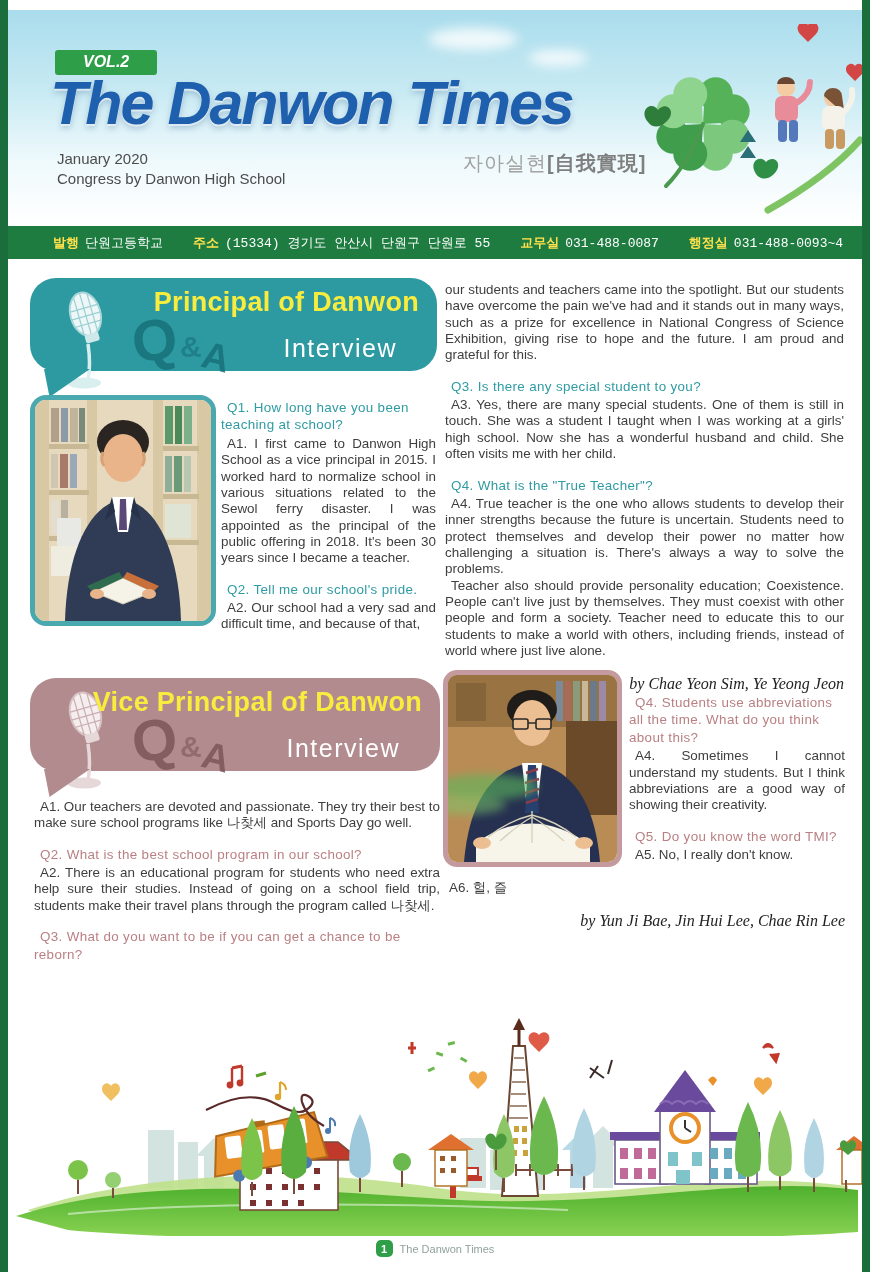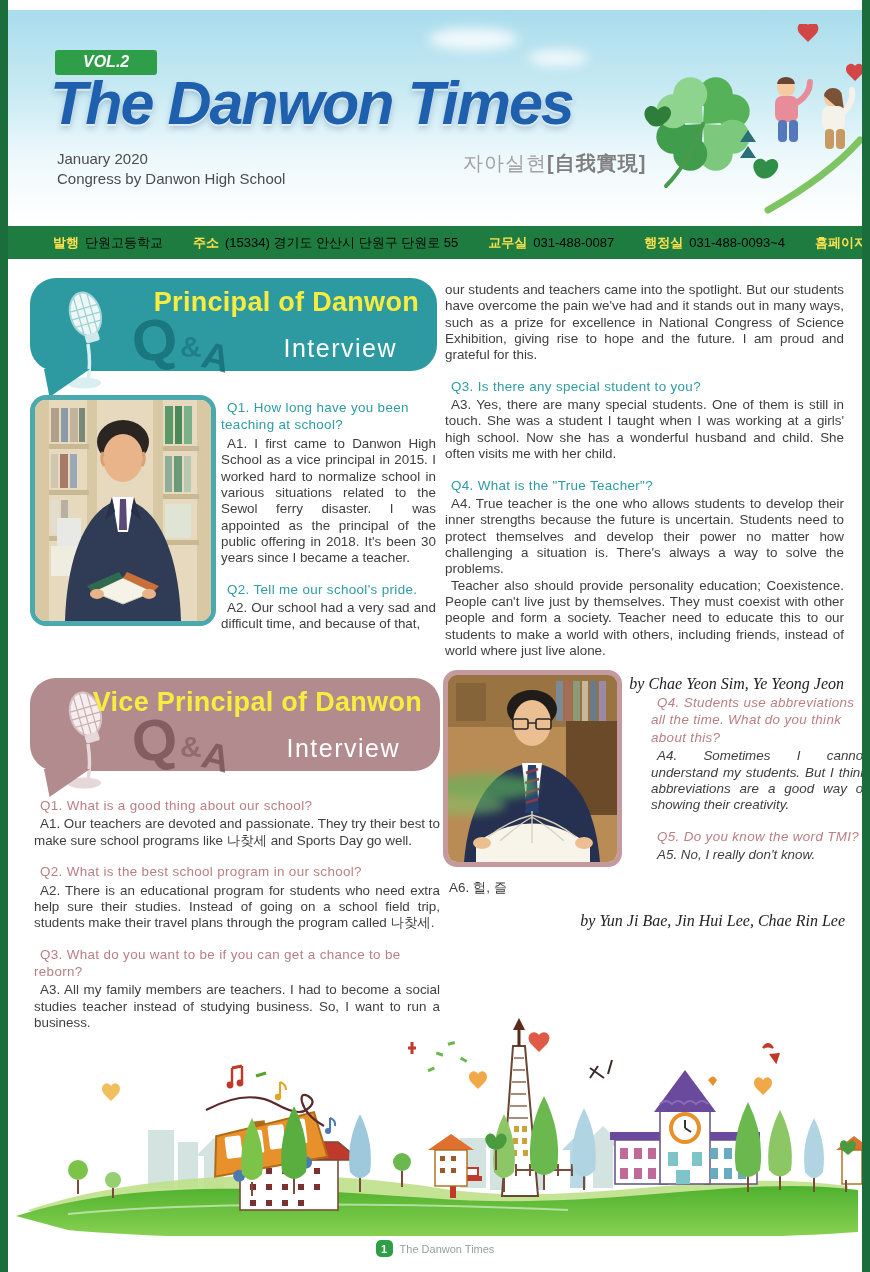--- a/index.html
+++ b/index.html
@@ -21,21 +21,21 @@
   .mast-pub{position:absolute;left:57px;top:170px;font-size:15px;color:#4c4c4c;z-index:5;}
   .kr-sub{position:absolute;left:463px;top:150px;font-size:20px;color:#a2a2a2;letter-spacing:1px;z-index:5;}
   .kr-sub .hanja{color:#7f7f7f;font-weight:bold;}
   .clover-art{position:absolute;left:628px;top:24px;z-index:4;}
 
   
   .info-bar{position:absolute;left:8px;right:8px;top:226px;height:33px;background:#1e7c41;
             display:flex;align-items:center;padding-left:45px;gap:30px;box-sizing:border-box;z-index:6;}
   .info-item{white-space:nowrap;font-size:13px;}
   .info-item .lbl{color:#ffe14d;font-weight:bold;margin-right:6px;}
-  .info-item .val{color:#000000;}
+  .info-item .val{color:#ffffff;font-family:Liberation Mono, monospace;}
 
   
   .banner{position:absolute;border-radius:26px;z-index:3;}
   .banner.teal{background:#2d9aa2;}
   .banner.mauve{background:#b28b8e;}
   .banner .tail{position:absolute;left:14px;bottom:-26px;width:46px;height:28px;
                 clip-path:polygon(0 0,100% 0,12% 100%);}
   .banner.teal .tail{background:#2d9aa2;}
   .banner.mauve .tail{background:#b28b8e;}
   .banner .b-title{position:absolute;right:18px;top:9px;font-size:27px;font-weight:bold;color:#f8ec3e;
@@ -243,26 +243,24 @@
     </svg>
     <span class="qa-glyph" style="left:102px;top:28px;font-size:58px;transform:rotate(-8deg);">Q</span>
     <span class="qa-glyph" style="left:150px;top:52px;font-size:30px;opacity:.6;">&amp;</span>
     <span class="qa-glyph" style="left:172px;top:58px;font-size:38px;transform:rotate(14deg);">A</span>
     <span class="b-title">Vice Principal of Danwon</span>
     <span class="b-sub">Interview</span>
     <span class="tail"></span>
   </div>
 
   <div class="col" style="left:34px;top:797px;width:406px;">
-    <p class="q mauve">Q1. What is a good thing about our school?</p>
     <p class="a sgap">A1. Our teachers are devoted and passionate. They try their best to make sure school programs like 나찾세 and Sports Day go well.</p>
     <p class="q mauve gap">Q2. What is the best school program in our school?</p>
     <p class="a sgap">A2. There is an educational program for students who need extra help sure their studies. Instead of going on a school field trip, students make their travel plans through the program called 나찾세.</p>
     <p class="q mauve gap">Q3. What do you want to be if you can get a chance to be reborn?</p>
-    <p class="a sgap">A3. All my family members are teachers. I had to become a social studies teacher instead of studying business. So, I want to run a business.</p>
   </div>
 
   <div class="photo p2">
     <svg width="169" height="187" viewBox="0 0 169 187">
       <defs>
           <filter id="blur1" x="-40%" y="-40%" width="180%" height="180%">
             <feGaussianBlur stdDeviation="4"></feGaussianBlur>
           </filter>
         </defs>
       <rect width="169" height="187" fill="#b98c55"></rect>
@@ -288,21 +286,21 @@
       <path d="M78,98 l12,-4 M77,108 l14,-4 M77,118 l14,-4 M78,128 l12,-4" stroke="#8a3a4a" stroke-width="2.4"></path>
       <path d="M28,168 Q84,128 142,170 L142,187 L28,187 Z" fill="#f7f4ea"></path>
       <path d="M84,136 L84,168 M84,140 Q60,146 40,162 M84,140 Q108,146 128,162 M84,142 Q70,150 52,166 M84,142 Q98,150 116,166" stroke="#d8d2bc" stroke-width="1.4" fill="none"></path>
       <ellipse cx="34" cy="168" rx="9" ry="6" fill="#ecbf92"></ellipse>
       <ellipse cx="136" cy="168" rx="9" ry="6" fill="#ecbf92"></ellipse>
       <ellipse cx="38" cy="112" rx="52" ry="13" fill="#5cb85c" opacity=".6" filter="url(#blur1)"></ellipse>
       <ellipse cx="16" cy="130" rx="42" ry="10" fill="#7cc96a" opacity=".5" filter="url(#blur1)"></ellipse>
     </svg>
   </div>
 
-  <div class="col" style="left:651px;top:694px;width:216px;font-style:italic;">
+  <div class="col" style="left:629px;top:694px;width:216px;">
     <p class="q mauve">Q4. Students use abbreviations all the time. What do you think about this?</p>
     <p class="a sgap">A4. Sometimes I cannot understand my students. But I think abbreviations are a good way of showing their creativity.</p>
     <p class="q mauve gap">Q5. Do you know the word TMI?</p>
     <p class="a sgap">A5. No, I really don't know.</p>
   </div>
 
   <div class="col" style="left:443px;top:878px;width:402px;">
     <p class="a sgap" style="text-align:left;">A6. 헐, 즐</p>
     <p class="byline">by Yun Ji Bae, Jin Hui Lee, Chae Rin Lee</p>
   </div>

